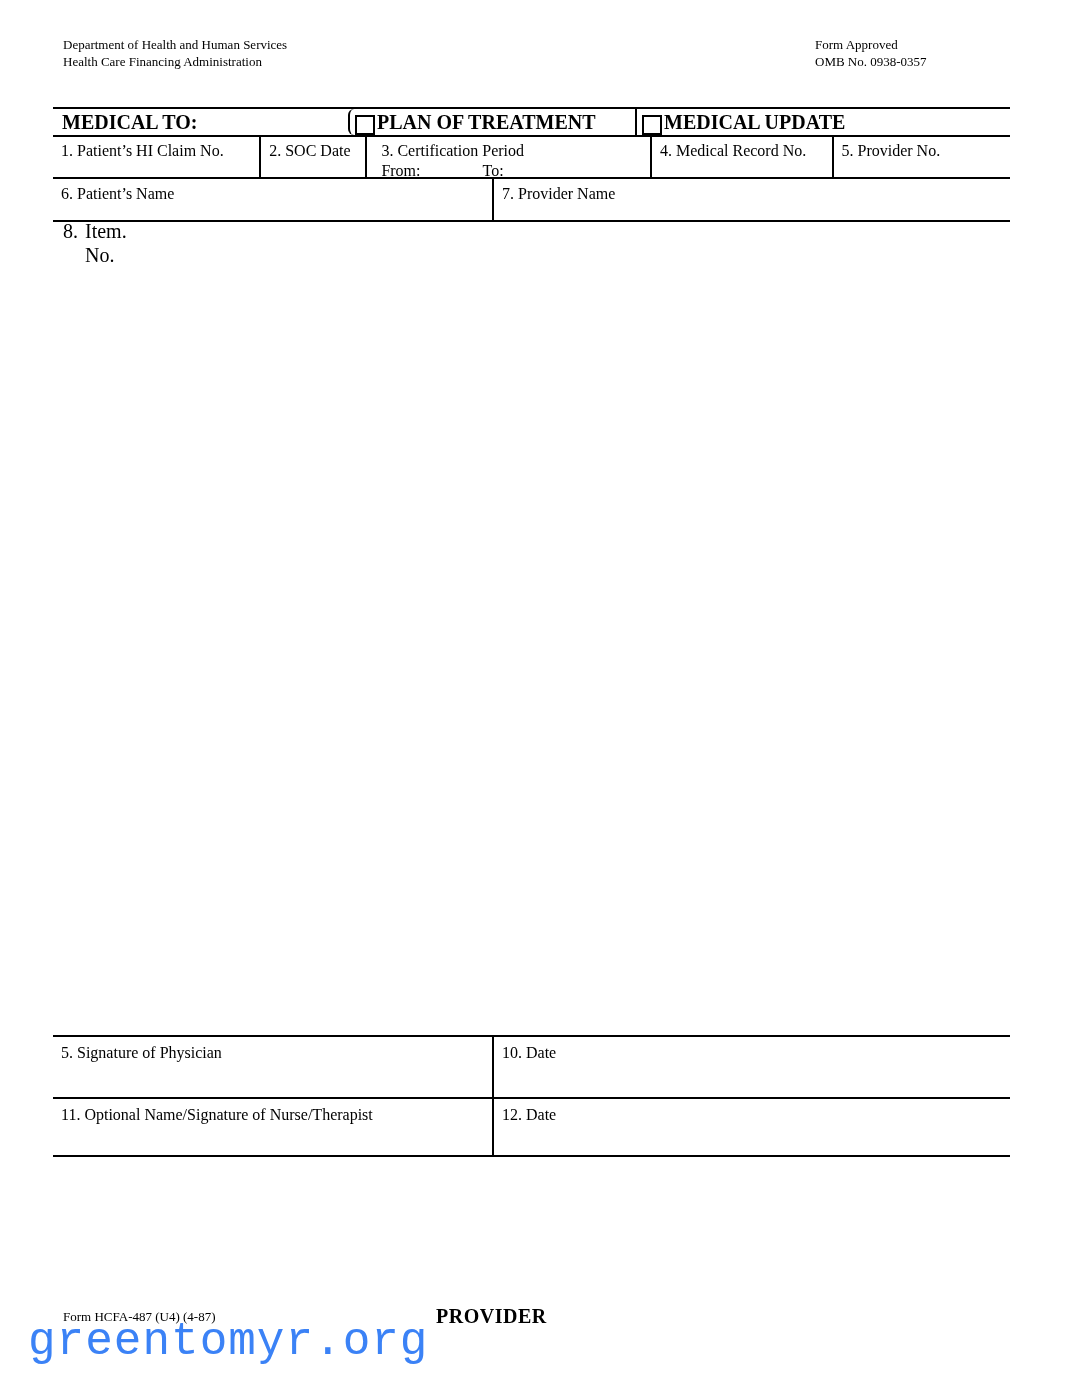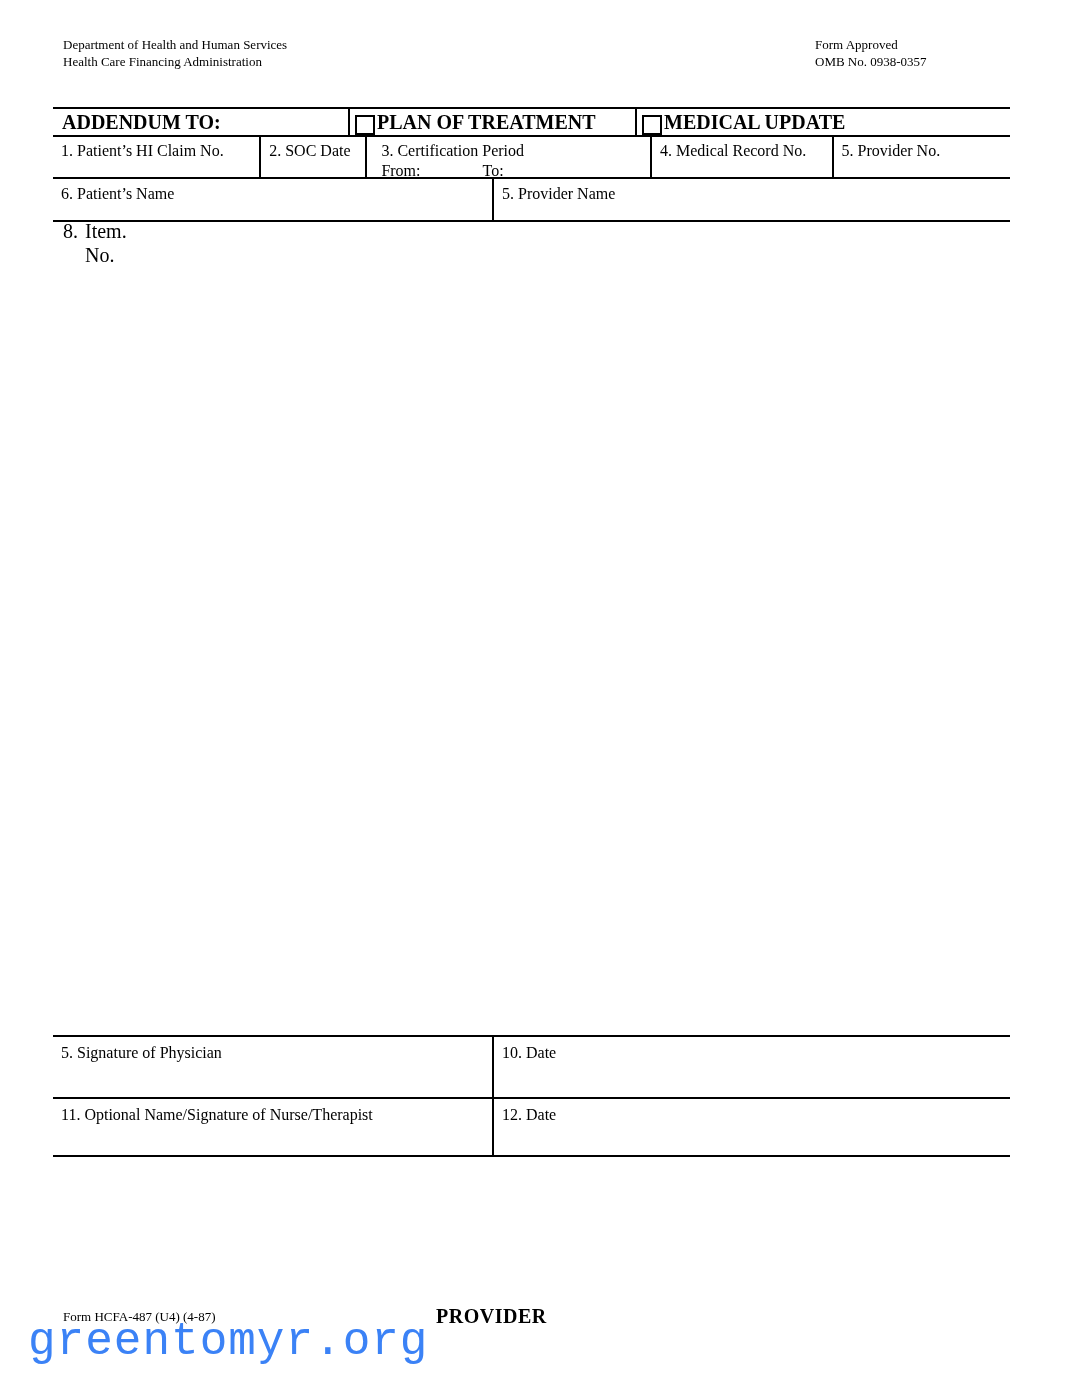--- a/index.html
+++ b/index.html
@@ -35,21 +35,21 @@
   .cell { position: relative; }
   .cell + .cell { border-left: 2px solid #000; }
 
   .hdr-row { height: 28px; align-items: stretch; }
   .hdr-cell {
     font-weight: bold; font-size: 20px;
     display: flex; align-items: center;
     white-space: nowrap; overflow: hidden;
   }
   .hdr-title { padding-left: 9px; width: 295px; }
-  .hdr-opt1 { width: 287px; }
+  .hdr-opt1 { width: 287px; border-radius: 6px; }
   .hdr-opt2 { width: 375px; }
   .checkbox {
     display: inline-block;
     width: 20px; height: 20px;
     border: 2px solid #000;
     background: #fff;
     margin: 0 2px 0 5px;
     flex: 0 0 auto;
     transform: translateY(3px);
   }
@@ -119,21 +119,21 @@
   </div>
 
   <div class="approval-block">
     <div>Form Approved</div>
     <div>OMB No. 0938-0357</div>
   </div>
 
   <div class="main-table">
 
     <div class="row hdr-row">
-      <div class="cell hdr-cell hdr-title">ADDENDUM TO:</div>
+      <div class="cell hdr-cell hdr-title">MEDICAL TO:</div>
       <div class="cell hdr-cell hdr-opt1">
         <span class="checkbox"></span>
         <span>PLAN OF TREATMENT</span>
       </div>
       <div class="cell hdr-cell hdr-opt2">
         <span class="checkbox"></span>
         <span>MEDICAL UPDATE</span>
       </div>
     </div>
 
@@ -156,21 +156,21 @@
       <div class="cell c5">
         <div class="field-label">5. Provider No.</div>
       </div>
     </div>
 
     <div class="row r2">
       <div class="cell c6">
         <div class="field-label">6. Patient’s Name</div>
       </div>
       <div class="cell c7">
-        <div class="field-label">5. Provider Name</div>
+        <div class="field-label">7. Provider Name</div>
       </div>
     </div>
 
   </div>
 
   <div class="item8">
     <div><span class="num">8.</span><span>Item.</span></div>
     <div class="second">No.</div>
   </div>
 

